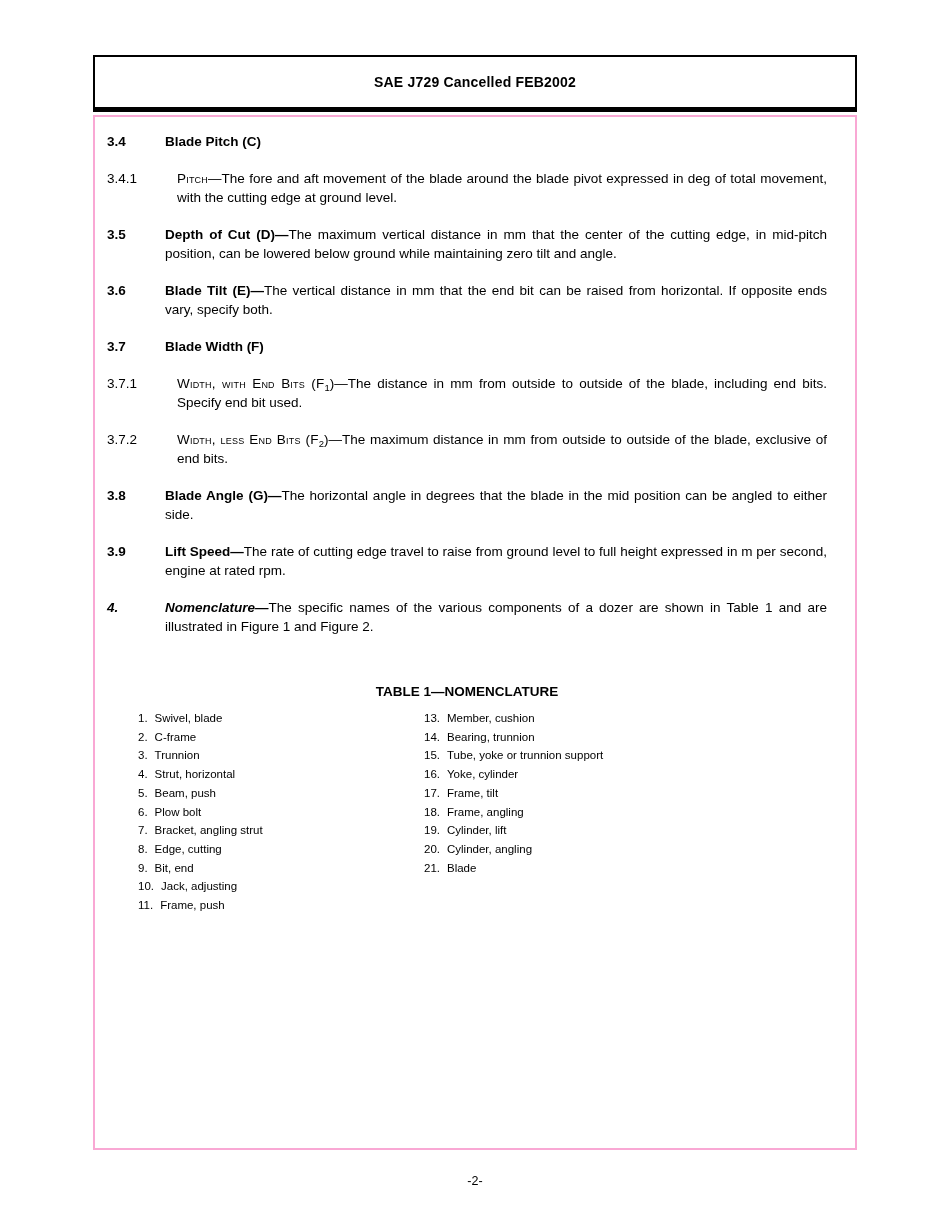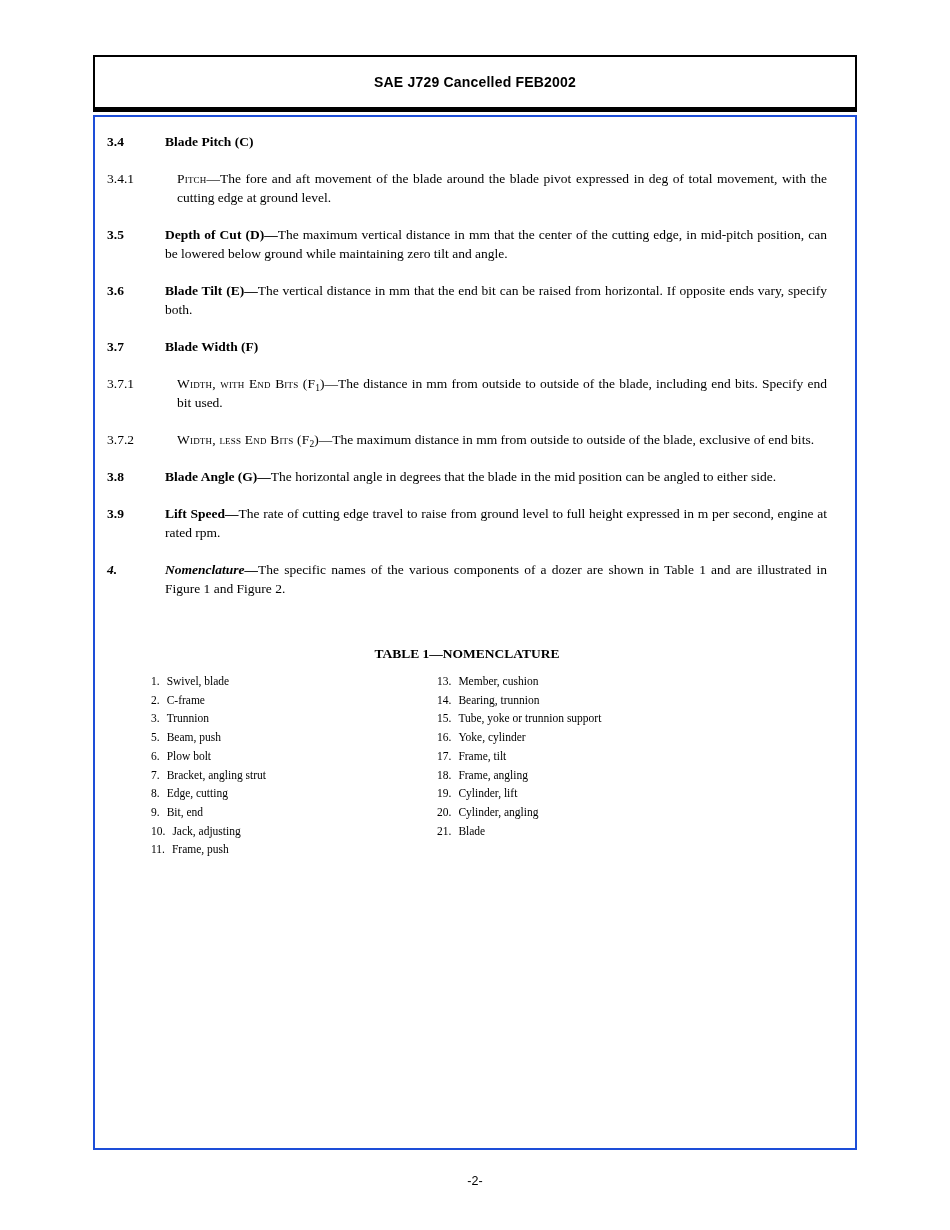--- a/index.html
+++ b/index.html
@@ -17,24 +17,23 @@
     border-bottom-width: 5px;
     height: 57px;
     display: flex;
     align-items: center;
     justify-content: center;
     margin-bottom: 3px;
   }
   .header-title { font-weight: bold; font-size: 14px; letter-spacing: .2px; }
 
   .content-box {
-    border: 2px solid #1d4ed8;
+    border: 2px solid #f9a8d4;
     min-height: 1035px;
     padding: 15px 28px 20px 12px;
-    font-family: Liberation Serif, serif;
   }
 
   .para {
     display: flex;
     margin-bottom: 18px;
     font-size: 13.5px;
     line-height: 19px;
   }
   .num { flex: 0 0 42px; }
   .num.subnum { flex-basis: 54px; }
@@ -46,21 +45,21 @@
   sub { font-size: 9.5px; line-height: 0; vertical-align: -3px; }
 
   .table-title {
     text-align: center;
     font-weight: bold;
     font-size: 13.5px;
     margin: 48px 0 10px 0;
   }
   .nomen {
     display: flex;
-    margin-left: 44px;
+    margin-left: 31px;
     font-size: 11.5px;
     line-height: 18.7px;
   }
   .col-left { width: 286px; flex: 0 0 286px; }
   .col-right { flex: 1; }
   .item { white-space: nowrap; }
   .inum { display: inline-block; margin-right: 7px; }
 
   .footer {
     text-align: center;
@@ -130,20 +129,21 @@
       <span class="ptext"><span class="bi">Nomenclature—</span><span>The specific names of the various components of a dozer are shown in Table 1 and are illustrated in Figure 1 and Figure 2.</span></span>
     </div>
 
     <div class="table-title">TABLE 1—NOMENCLATURE</div>
 
     <div class="nomen">
       <div class="col-left">
         <div class="item"><span class="inum">1.</span><span>Swivel, blade</span></div>
         <div class="item"><span class="inum">2.</span><span>C-frame</span></div>
         <div class="item"><span class="inum">3.</span><span>Trunnion</span></div>
+        <div class="item"><span class="inum">4.</span><span>Strut, horizontal</span></div>
         <div class="item"><span class="inum">5.</span><span>Beam, push</span></div>
         <div class="item"><span class="inum">6.</span><span>Plow bolt</span></div>
         <div class="item"><span class="inum">7.</span><span>Bracket, angling strut</span></div>
         <div class="item"><span class="inum">8.</span><span>Edge, cutting</span></div>
         <div class="item"><span class="inum">9.</span><span>Bit, end</span></div>
         <div class="item"><span class="inum">10.</span><span>Jack, adjusting</span></div>
         <div class="item"><span class="inum">11.</span><span>Frame, push</span></div>
       </div>
       <div class="col-right">
         <div class="item"><span class="inum">13.</span><span>Member, cushion</span></div>

